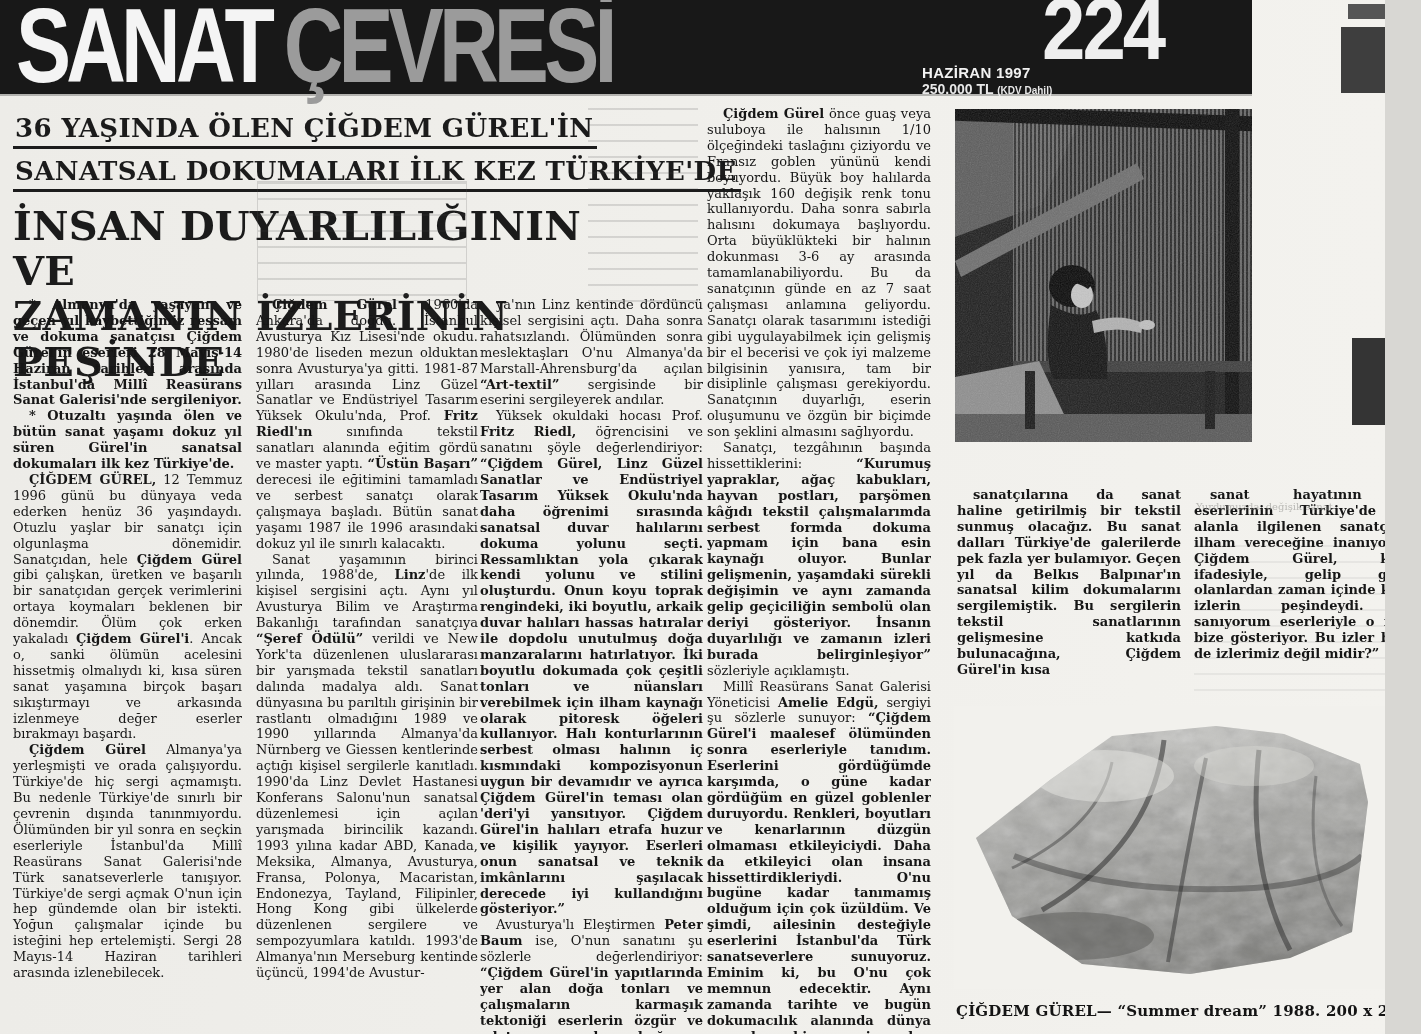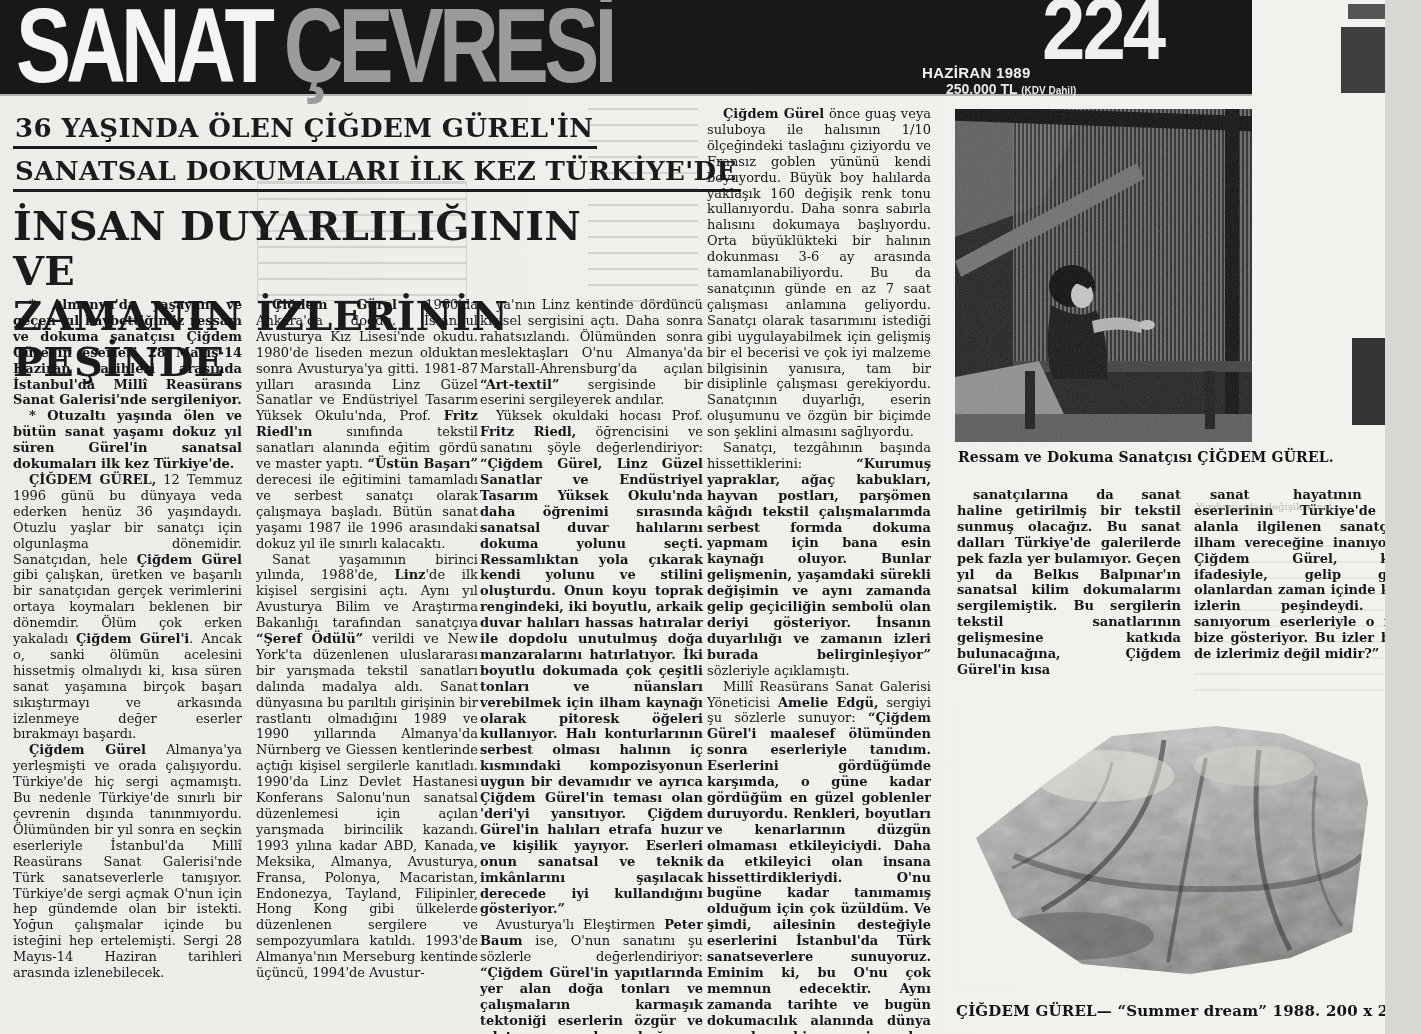--- a/index.html
+++ b/index.html
@@ -12,21 +12,21 @@
   .mast-title{position:absolute;left:16px;top:-14px;white-space:nowrap;
               font-family:"Liberation Sans",sans-serif;font-weight:bold;
               font-size:86px;letter-spacing:-5px;transform:scale(.96,1.22);transform-origin:left top;}
   .mast-w1{color:#f4f4f4;}
   .mast-w2{color:#9b9b9b;margin-left:14px;}
   .issue{position:absolute;left:1042px;top:-22px;font-family:"Liberation Sans",sans-serif;
          font-weight:bold;font-size:78px;letter-spacing:-3px;color:#efefef;transform:scaleY(1.12);transform-origin:left top;}
   .mast-date{position:absolute;left:922px;top:64px;font-family:"Liberation Sans",sans-serif;
              font-weight:bold;font-size:15px;color:#f2f2f2;letter-spacing:.3px;}
   .mast-price{position:absolute;left:922px;top:81px;font-family:"Liberation Sans",sans-serif;
-              font-weight:bold;font-size:14px;color:#e8e8e8;margin-left:24px;}
+              font-weight:bold;font-size:14px;color:#e8e8e8;}
   .mast-price small{font-size:10px;font-weight:bold;}
   
   .headline{position:absolute;left:13px;top:113px;width:575px;}
   .kicker{display:inline-block;font-weight:bold;font-size:26px;letter-spacing:.4px;
           border-bottom:3px solid #1c1c1c;padding:0 4px 3px 2px;margin-bottom:7px;white-space:nowrap;}
   .main-title{font-weight:bold;font-size:40px;line-height:1.13;letter-spacing:.2px;margin-top:4px;}
   
   .col{position:absolute;text-align:justify;font-size:13px;line-height:15.9px;color:#161616;}
   .col p{margin:0;text-indent:16px;}
   .mt8{margin-top:8px;} .mt26{margin-top:26px;} .mt36{margin-top:36px;} .mt58{margin-top:58px;}
@@ -55,21 +55,21 @@
 </head>
 <body>
 
 <div class="page">
 
   <div class="masthead">
     <div class="mast-title">
       <span class="mast-w1">SANAT</span><span class="mast-w2">ÇEVRESİ</span>
     </div>
     <div class="issue">224</div>
-    <div class="mast-date">HAZİRAN 1989</div>
+    <div class="mast-date">HAZİRAN 1997</div>
     <div class="mast-price">
       <span>250.000 TL</span>
       <small>(KDV Dahil)</small>
     </div>
   </div>
 
   <div class="headline">
     <div><span class="kicker">36 YAŞINDA ÖLEN ÇİĞDEM GÜREL'İN</span></div>
     <div><span class="kicker">SANATSAL DOKUMALARI İLK KEZ TÜRKİYE'DE</span></div>
     <div class="main-title">
@@ -135,21 +135,20 @@
       <path d="M104,168 Q116,156 134,166 Q138,176 133,180 Q120,170 108,178 Z" fill="#0a0a0a"></path>
       <path d="M137,212 Q166,204 188,214 L186,224 Q162,217 139,224 Z" fill="#b2b2b2"></path>
       <ellipse cx="192" cy="216" rx="8" ry="5" fill="#c0c0c0"></ellipse>
       <polygon points="0,268 84,252 122,333 0,333" fill="#8f8f8f"></polygon>
       <rect x="0" y="305" width="297" height="28" fill="#595959"></rect>
       <rect x="70" y="262" width="10" height="58" fill="#1a1a1a"></rect>
       <rect x="250" y="262" width="10" height="58" fill="#1a1a1a"></rect>
       <rect width="297" height="333" filter="url(#grain)" opacity="0.22"></rect>
     </svg>
   </div>
-  <div class="caption" id="caption1">Ressam ve Dokuma Sanatçısı ÇİĞDEM GÜREL.</div>
 
   <div class="photo" id="photo2">
     <svg width="432" height="283" viewBox="0 0 432 283">
       <defs>
         <clipPath id="tap">
           <path d="M22,132 L96,74 L158,30 L262,20 L330,28 L406,58 L414,96 L398,226 L336,252 L236,268 L128,258 L58,210 Z"></path>
         </clipPath>
         <filter id="mottle">
             <feTurbulence type="fractalNoise" baseFrequency="0.035 0.05" numOctaves="4" seed="11"></feTurbulence>
             <feColorMatrix type="saturate" values="0"></feColorMatrix>

